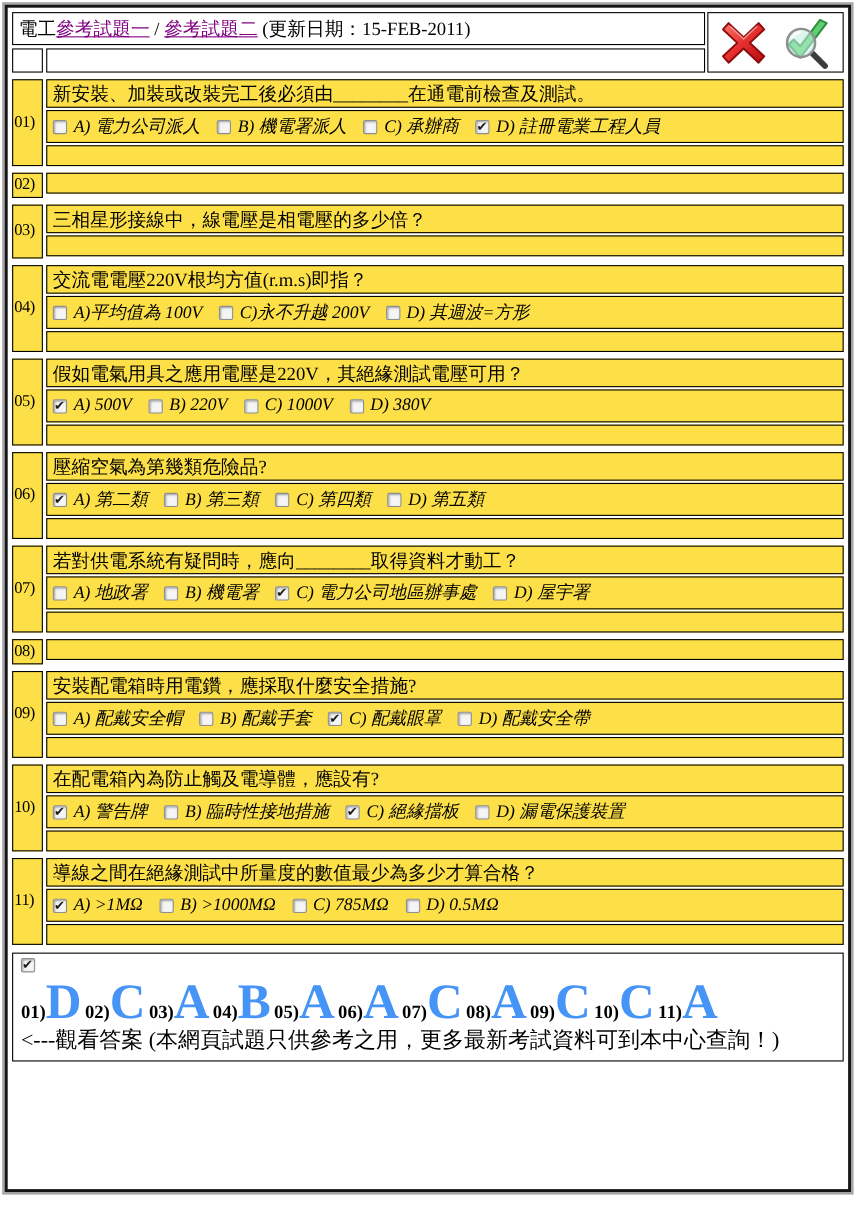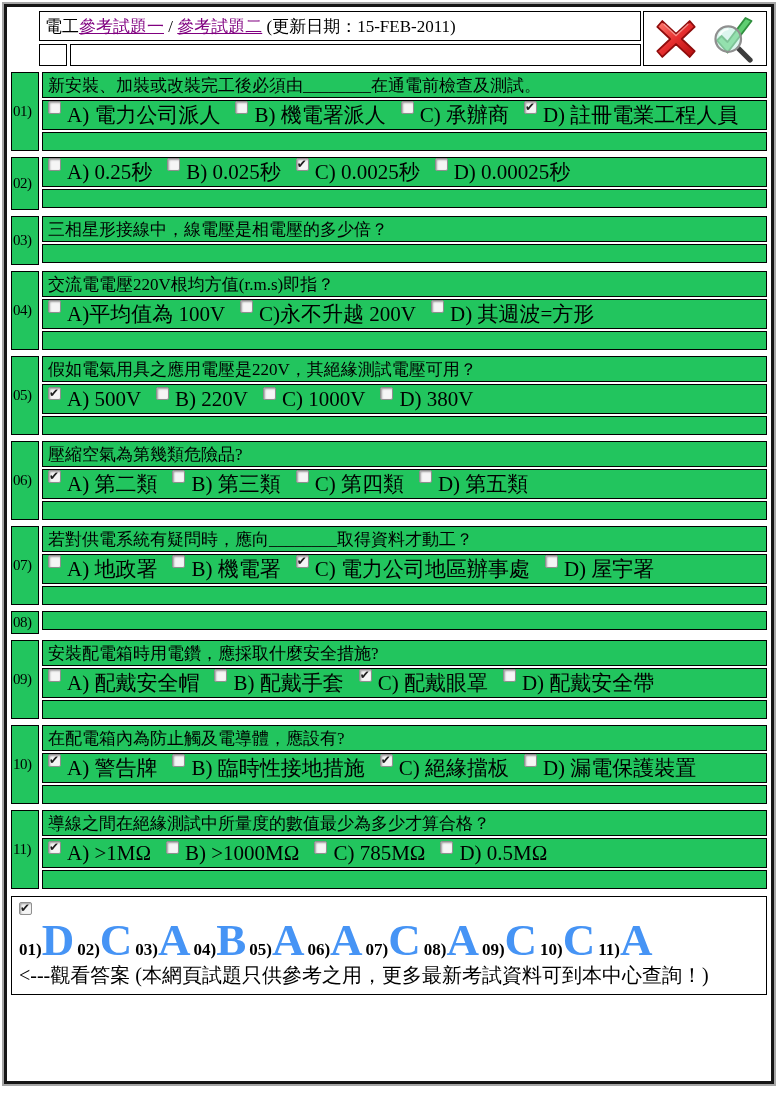--- a/index.html
+++ b/index.html
@@ -10,49 +10,49 @@
   html,body{margin:0;padding:0;}
   body{
     width:778px;height:1096px;background:#fff;color:#000;
     font-family:"Liberation Serif","DejaVu Serif",serif;
   }
   .frame{
     margin:4px;border:3px solid #161616;outline:2px solid #a6a6a6;
     padding:4px;min-height:1080px;background:#fff;
   }
   
-  .top-area{display:flex;gap:2px;margin-left:28px;}
+  .top-area{display:flex;gap:2px;}
   .top-left{flex:1;display:flex;flex-direction:column;gap:3px;}
   .header-box{
     border:1px solid #000;height:30px;padding:3px 5px;
     font-size:17px;white-space:nowrap;overflow:hidden;
   }
   .header-box a{color:var(--link-purple);text-decoration:underline;cursor:pointer;}
   .subheader-row{display:flex;gap:3px;height:22px;}
   .stub-cell{width:28px;border:1px solid #000;}
   .wide-cell{flex:1;border:1px solid #000;}
   .icon-box{
     width:124px;border:1px solid #000;display:flex;align-items:center;
     justify-content:center;gap:6px;padding:2px;
   }
   .icon-box svg{display:block;cursor:pointer;}
   
   .qblock{
     display:grid;grid-template-columns:28px 1fr;
     grid-template-rows:auto auto auto;gap:2px 3px;margin-top:6px;
   }
-  .cell{border:1px solid #000;background:#22c55e;}
+  .cell{border:1px solid #000;background:#fde047;}
   .qnum{
     grid-row:1/4;display:flex;align-items:center;padding:0 1px;
     font-size:15px;letter-spacing:-0.5px;
   }
   .qtext{height:26px;padding:2px 5px;font-size:17px;line-height:21px;white-space:nowrap;overflow:hidden;}
   .qopts{height:30px;padding:2px 5px;display:flex;align-items:center;}
   .qempty{height:19px;}
-  .opt{display:inline-flex;gap:6px;margin-right:15px;font-size:21px;cursor:pointer;white-space:nowrap;}
+  .opt{display:inline-flex;align-items:center;gap:6px;margin-right:15px;font-size:16px;cursor:pointer;white-space:nowrap;font-style:italic;}
   
   .cb{
     width:13px;height:13px;flex:none;position:relative;border-radius:2px;
     background:#f5f5f5;border:1px solid #8f8f8f;
     box-shadow:inset 1px 1px 2px rgba(0,0,0,0.35);display:inline-block;
   }
   .cb.checked::after{
     content:"\2714";position:absolute;left:0px;top:-2px;font-size:12px;
     color:#1d1d1d;font-family:"DejaVu Sans",sans-serif;
   }
@@ -123,38 +123,20 @@
           </label>
           <label class="opt">
             <span class="cb checked"></span>
             <span class="optlabel">D) 註冊電業工程人員</span>
           </label>
         </div>
         <div class="qempty cell"></div>
       </div>
       <div class="qblock">
         <div class="qnum cell">02)</div>
-        <div class="qopts cell">
-          <label class="opt">
-            <span class="cb"></span>
-            <span class="optlabel">A) 0.25秒</span>
-          </label>
-          <label class="opt">
-            <span class="cb"></span>
-            <span class="optlabel">B) 0.025秒</span>
-          </label>
-          <label class="opt">
-            <span class="cb checked"></span>
-            <span class="optlabel">C) 0.0025秒</span>
-          </label>
-          <label class="opt">
-            <span class="cb"></span>
-            <span class="optlabel">D) 0.00025秒</span>
-          </label>
-        </div>
         <div class="qempty cell"></div>
       </div>
       <div class="qblock">
         <div class="qnum cell">03)</div>
         <div class="qtext cell">三相星形接線中，線電壓是相電壓的多少倍？</div>
         <div class="qempty cell"></div>
       </div>
       <div class="qblock">
         <div class="qnum cell">04)</div>
         <div class="qtext cell">交流電電壓220V根均方值(r.m.s)即指？</div>

